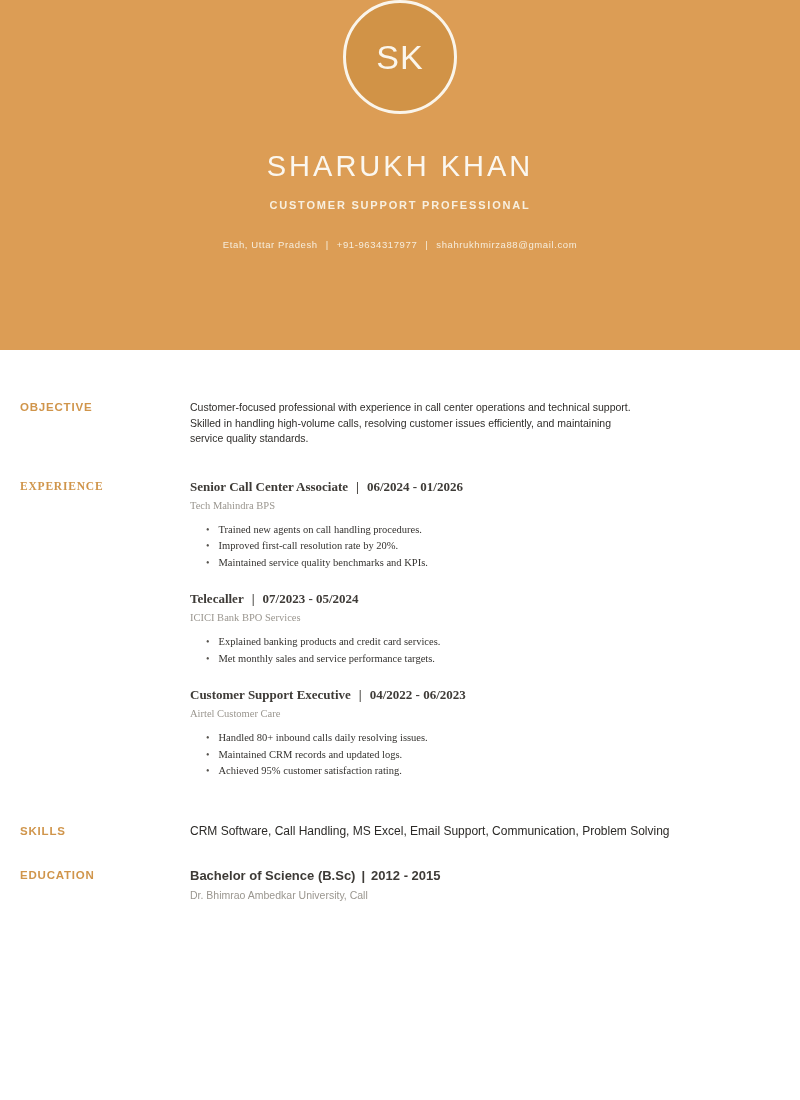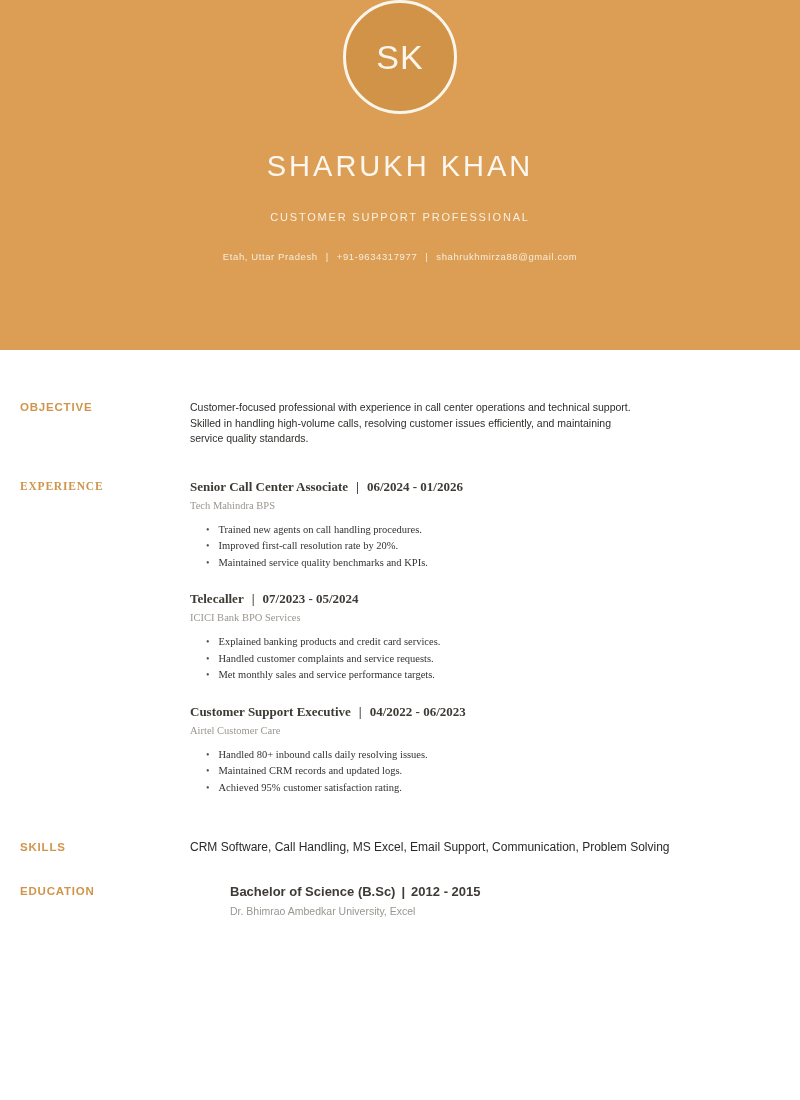--- a/index.html
+++ b/index.html
@@ -22,21 +22,21 @@
     display:flex;align-items:center;justify-content:center;
   }
   .avatar-text{
     font-size:34px;color:#FBF6EC;letter-spacing:1px;font-weight:400;
   }
   .name{
     margin:36px 0 0;font-size:29px;font-weight:400;
     letter-spacing:3px;color:#FBF7EF;
   }
   .subtitle{
-    margin-top:28px;font-size:11px;letter-spacing:1.8px;color:#F8F0E0;
+    margin-top:16px;font-size:11px;letter-spacing:1.8px;color:#F8F0E0;font-weight:bold;
   }
   .contact{
     margin-top:28px;font-size:9.5px;letter-spacing:0.6px;color:#F6EDDC;
   }
   .contact .sep{margin:0 8px;}
 
   
   main{padding:50px 50px 0 20px;}
   .section{display:flex;align-items:flex-start;}
   .section-label{
@@ -55,21 +55,21 @@
   .job-title-line{font-size:13px;font-weight:700;color:#3E3B37;}
   .title-sep{margin:0 8px;font-weight:700;color:#3E3B37;}
   .job-company{margin-top:5px;font-size:10.5px;color:#9A968F;}
   .job ul{margin:11px 0 0;padding:0 0 0 16px;list-style:none;}
   .job li{font-size:10.5px;color:#34322F;line-height:16.5px;}
   .job li::before{content:"\2022";color:#55524D;margin-right:9px;font-size:10px;}
 
   .skills{margin-top:24px;}
   .skills-text{font-size:12px;color:#2C2A27;white-space:nowrap;}
 
-  .education{margin-top:30px;gap:40px;}
+  .education{margin-top:30px;}
   .edu-degree-line{font-size:13px;font-weight:700;color:#3E3B37;}
   .edu-degree-line .title-sep{margin:0 6px;}
   .edu-school{margin-top:6px;font-size:10.5px;color:#9A968F;}
 </style>
 </head>
 <body>
 
 <div class="page">
 
   <header class="header">
@@ -108,21 +108,20 @@
           </ul>
         </div>
 
         <div class="job">
           <div class="job-title-line">
             <span>Telecaller</span><span class="title-sep">|</span><span>07/2023 - 05/2024</span>
           </div>
           <div class="job-company">ICICI Bank BPO Services</div>
           <ul>
             <li>Explained banking products and credit card services.</li>
-            <li>Handled customer complaints and service requests.</li>
             <li>Met monthly sales and service performance targets.</li>
           </ul>
         </div>
 
         <div class="job">
           <div class="job-title-line">
             <span>Customer Support Executive</span><span class="title-sep">|</span><span>04/2022 - 06/2023</span>
           </div>
           <div class="job-company">Airtel Customer Care</div>
           <ul>
@@ -141,18 +140,18 @@
         <div class="skills-text">CRM Software, Call Handling, MS Excel, Email Support, Communication, Problem Solving</div>
       </div>
     </section>
 
     <section class="section education">
       <div class="section-label">EDUCATION</div>
       <div class="section-body">
         <div class="edu-degree-line">
           <span>Bachelor of Science (B.Sc)</span><span class="title-sep">|</span><span>2012 - 2015</span>
         </div>
-        <div class="edu-school">Dr. Bhimrao Ambedkar University, Excel</div>
+        <div class="edu-school">Dr. Bhimrao Ambedkar University, Call</div>
       </div>
     </section>
 
   </main>
 </div>
 
 </body></html>

